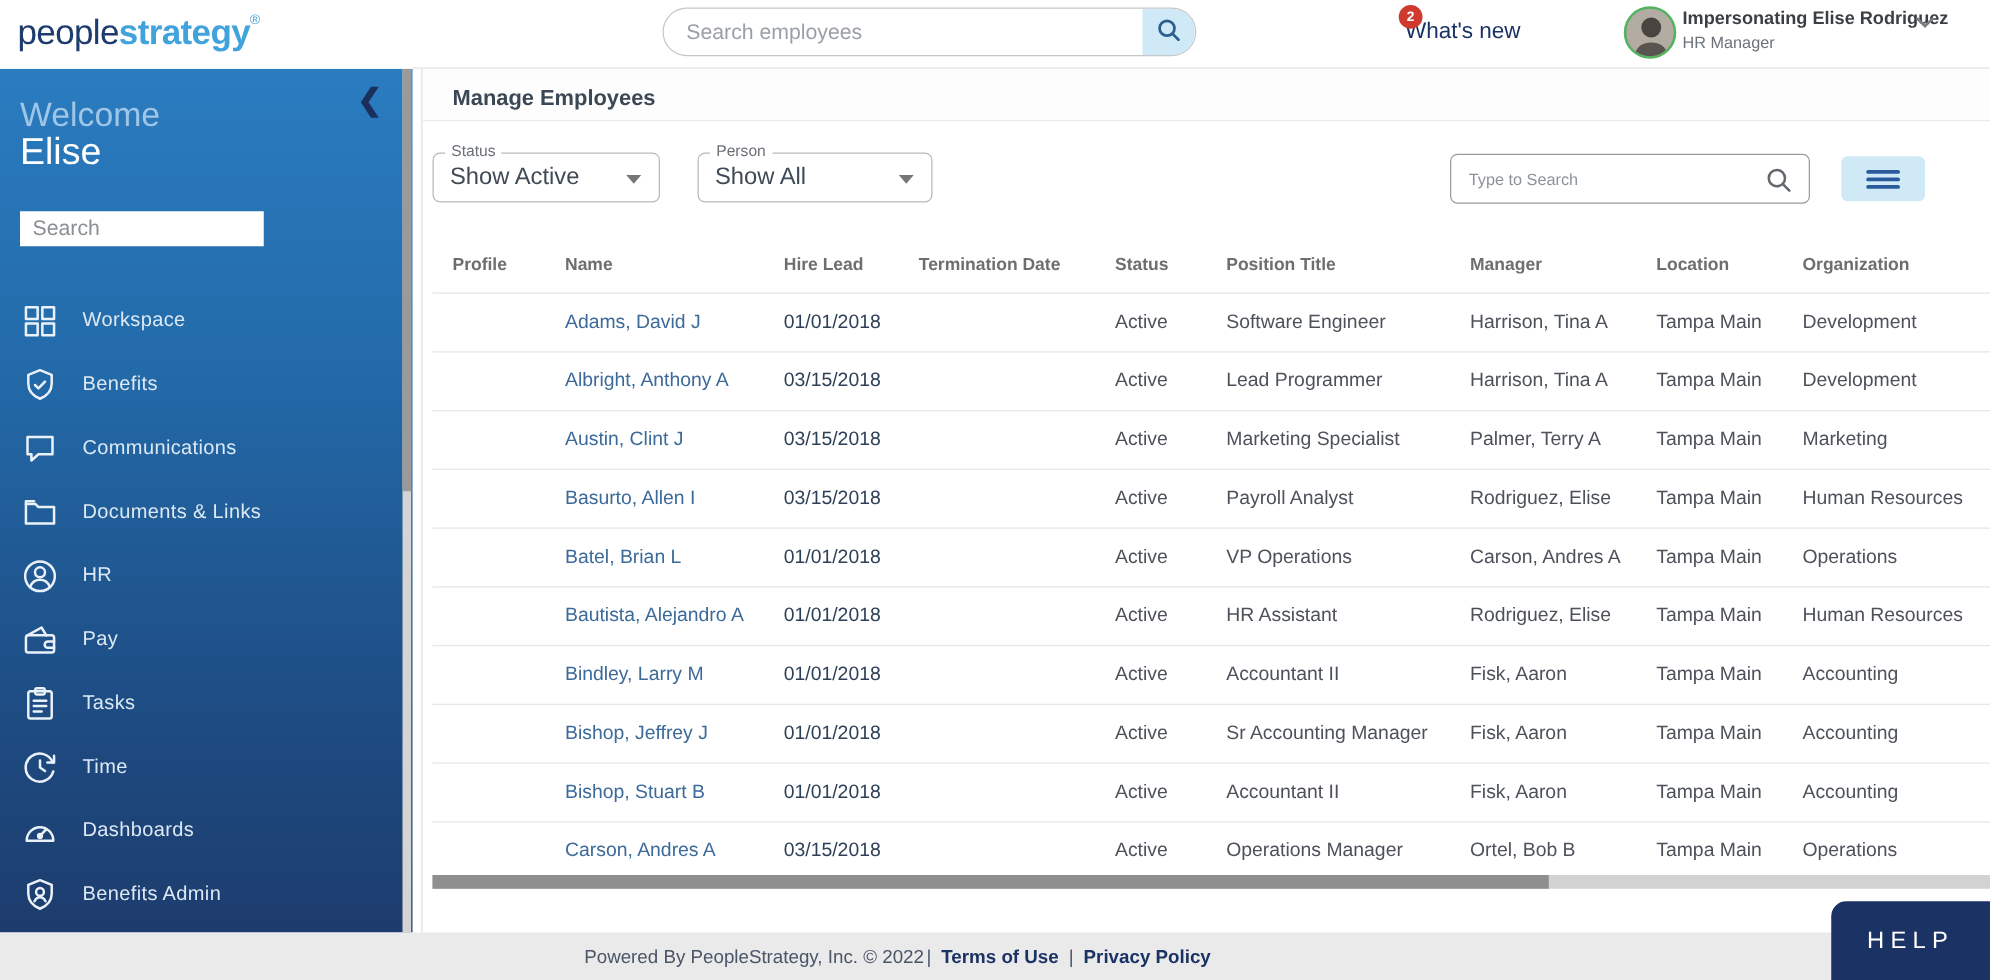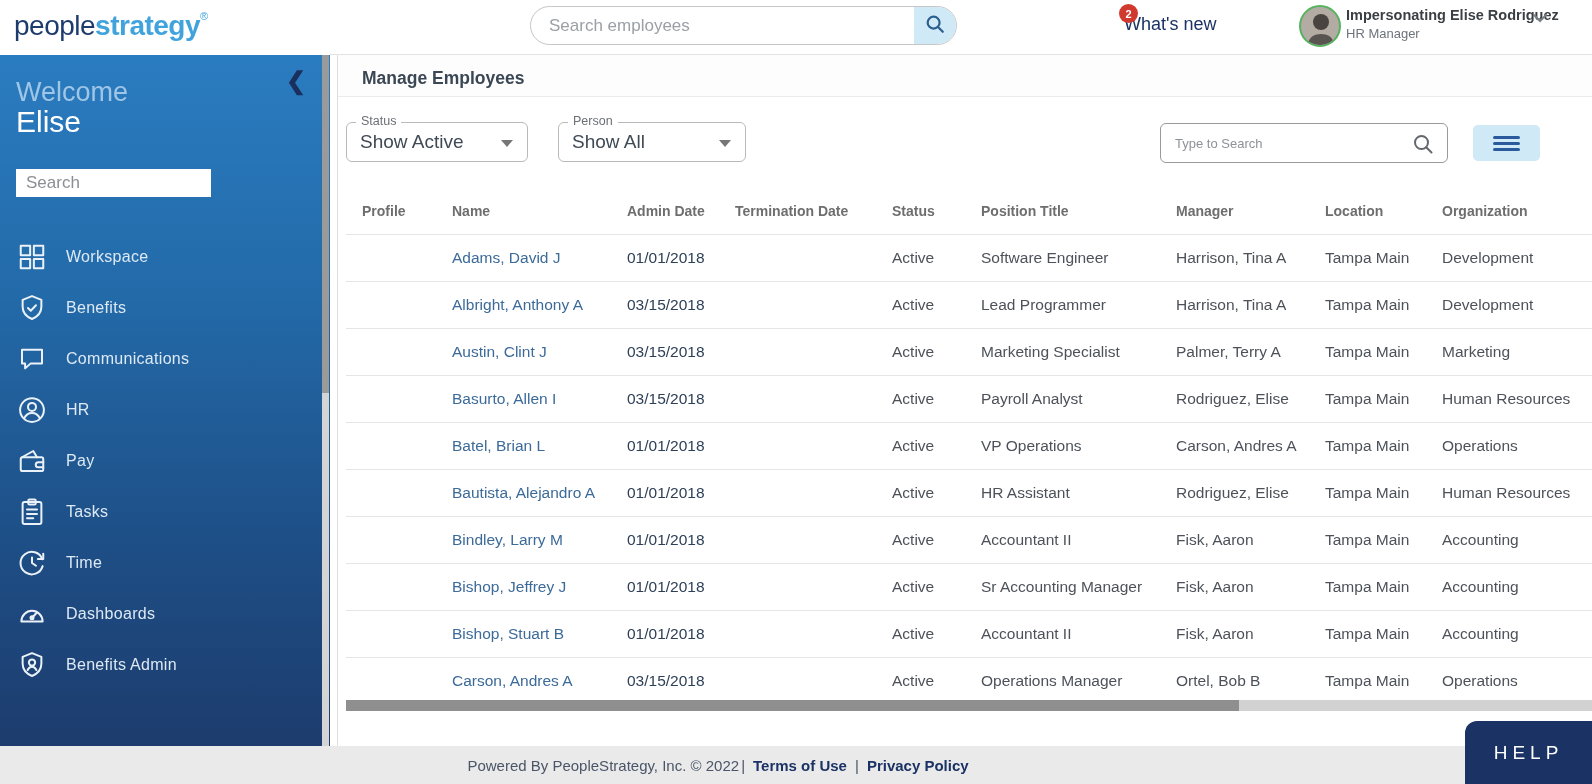--- a/index.html
+++ b/index.html
@@ -176,20 +176,29 @@
 
   <div class="nav-item">
     <span class="icn">
           <svg width="30" height="30" viewBox="0 0 24 24" fill="none" stroke="#eaf1f8" stroke-width="1.6" stroke-linecap="round" stroke-linejoin="round">
             <path d="M4 4.5h16v11H11l-4.5 4v-4H4z"></path>
           </svg>
         </span>
     <span class="lbl">Communications</span>
   </div>
 
+  <div class="nav-item">
+    <span class="icn">
+          <svg width="30" height="30" viewBox="0 0 24 24" fill="none" stroke="#eaf1f8" stroke-width="1.6" stroke-linecap="round" stroke-linejoin="round">
+            <path d="M3 6.5h6l2 2h10V19H3z"></path>
+            <path d="M3 6.5V4.8h5.2"></path>
+          </svg>
+        </span>
+    <span class="lbl">Documents &amp; Links</span>
+  </div>
 
   <div class="nav-item">
     <span class="icn">
           <svg width="30" height="30" viewBox="0 0 24 24" fill="none" stroke="#eaf1f8" stroke-width="1.6" stroke-linecap="round" stroke-linejoin="round">
             <circle cx="12" cy="12" r="9.5"></circle>
             <circle cx="12" cy="9.5" r="3.2"></circle>
             <path d="M5.8 18.6c1.3-3 3.5-4.3 6.2-4.3s4.9 1.3 6.2 4.3"></path>
           </svg>
         </span>
     <span class="lbl">HR</span>
@@ -289,21 +298,21 @@
           <span></span>
           <span></span>
         </span>
     </button>
   </div>
 
   <div class="table-wrap">
     <div class="trow thead" id="table-head">
         <div class="cell c0">Profile</div>
         <div class="cell c1">Name</div>
-        <div class="cell c2">Admin Date</div>
+        <div class="cell c2">Hire Lead</div>
         <div class="cell c3">Termination Date</div>
         <div class="cell c4">Status</div>
         <div class="cell c5">Position Title</div>
         <div class="cell c6">Manager</div>
         <div class="cell c7">Location</div>
         <div class="cell c8">Organization</div>
       </div>
     <div id="table-body">
   <div class="trow tbody-row">
     <div class="cell c0"></div>

